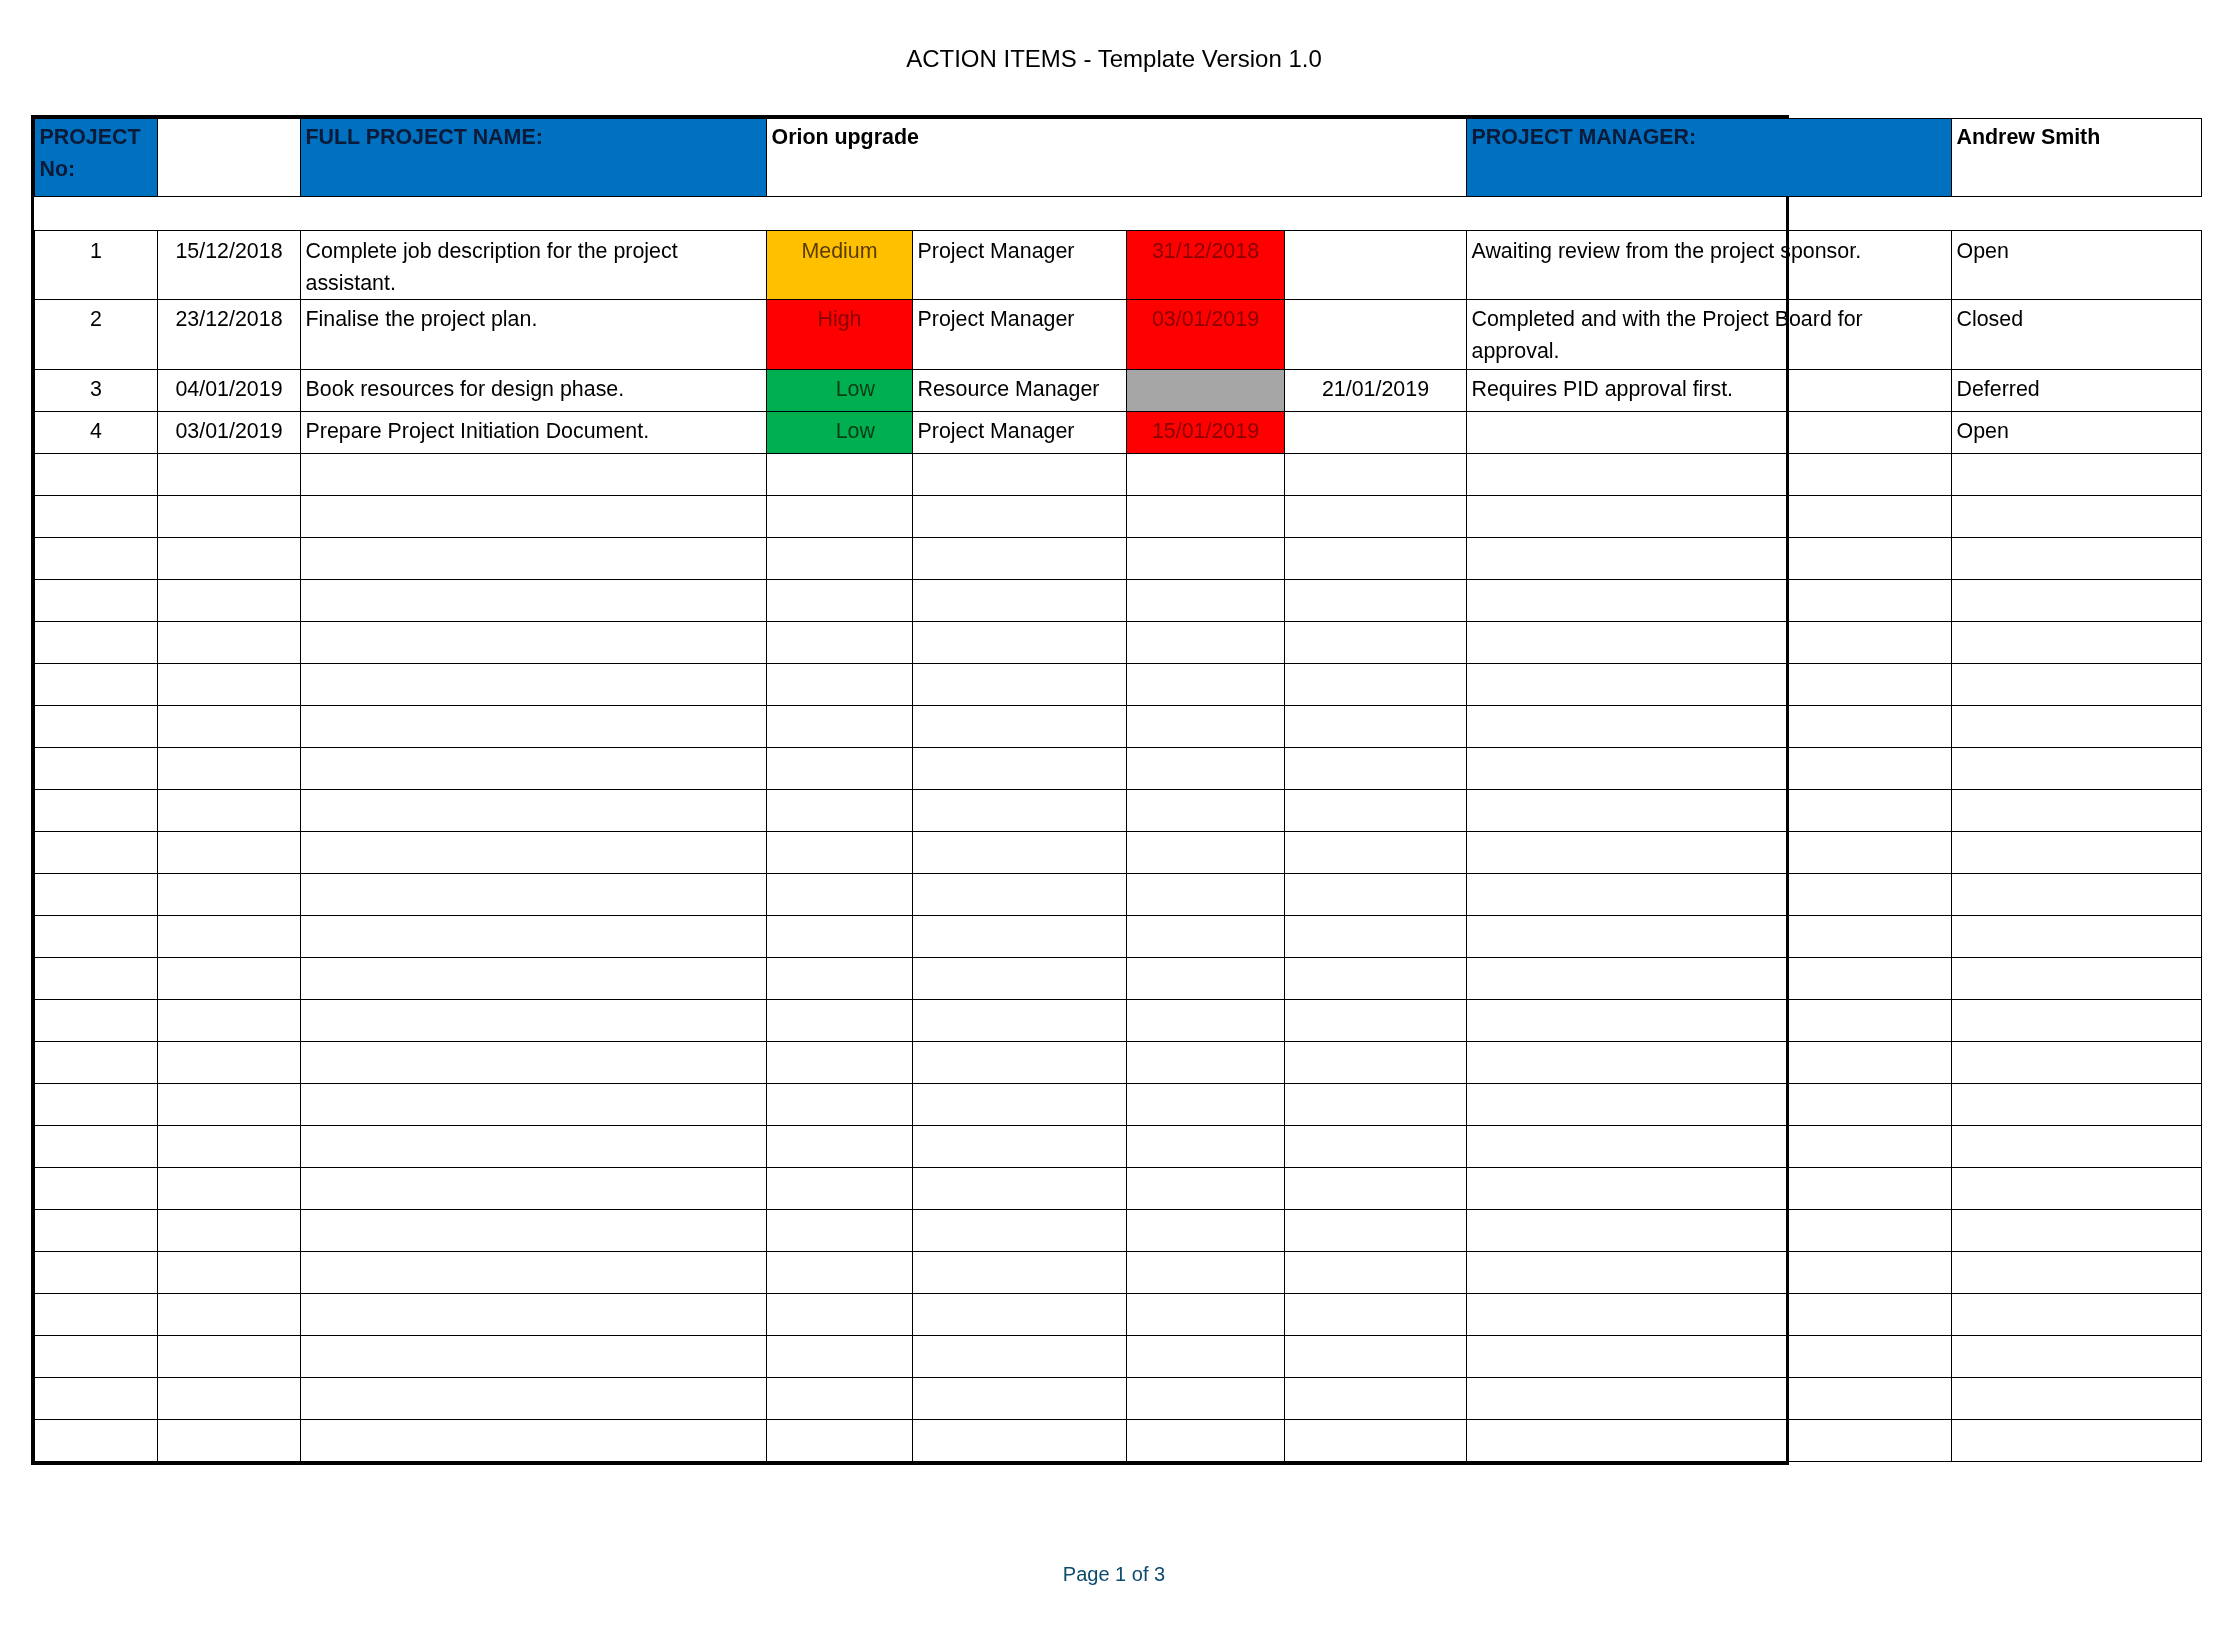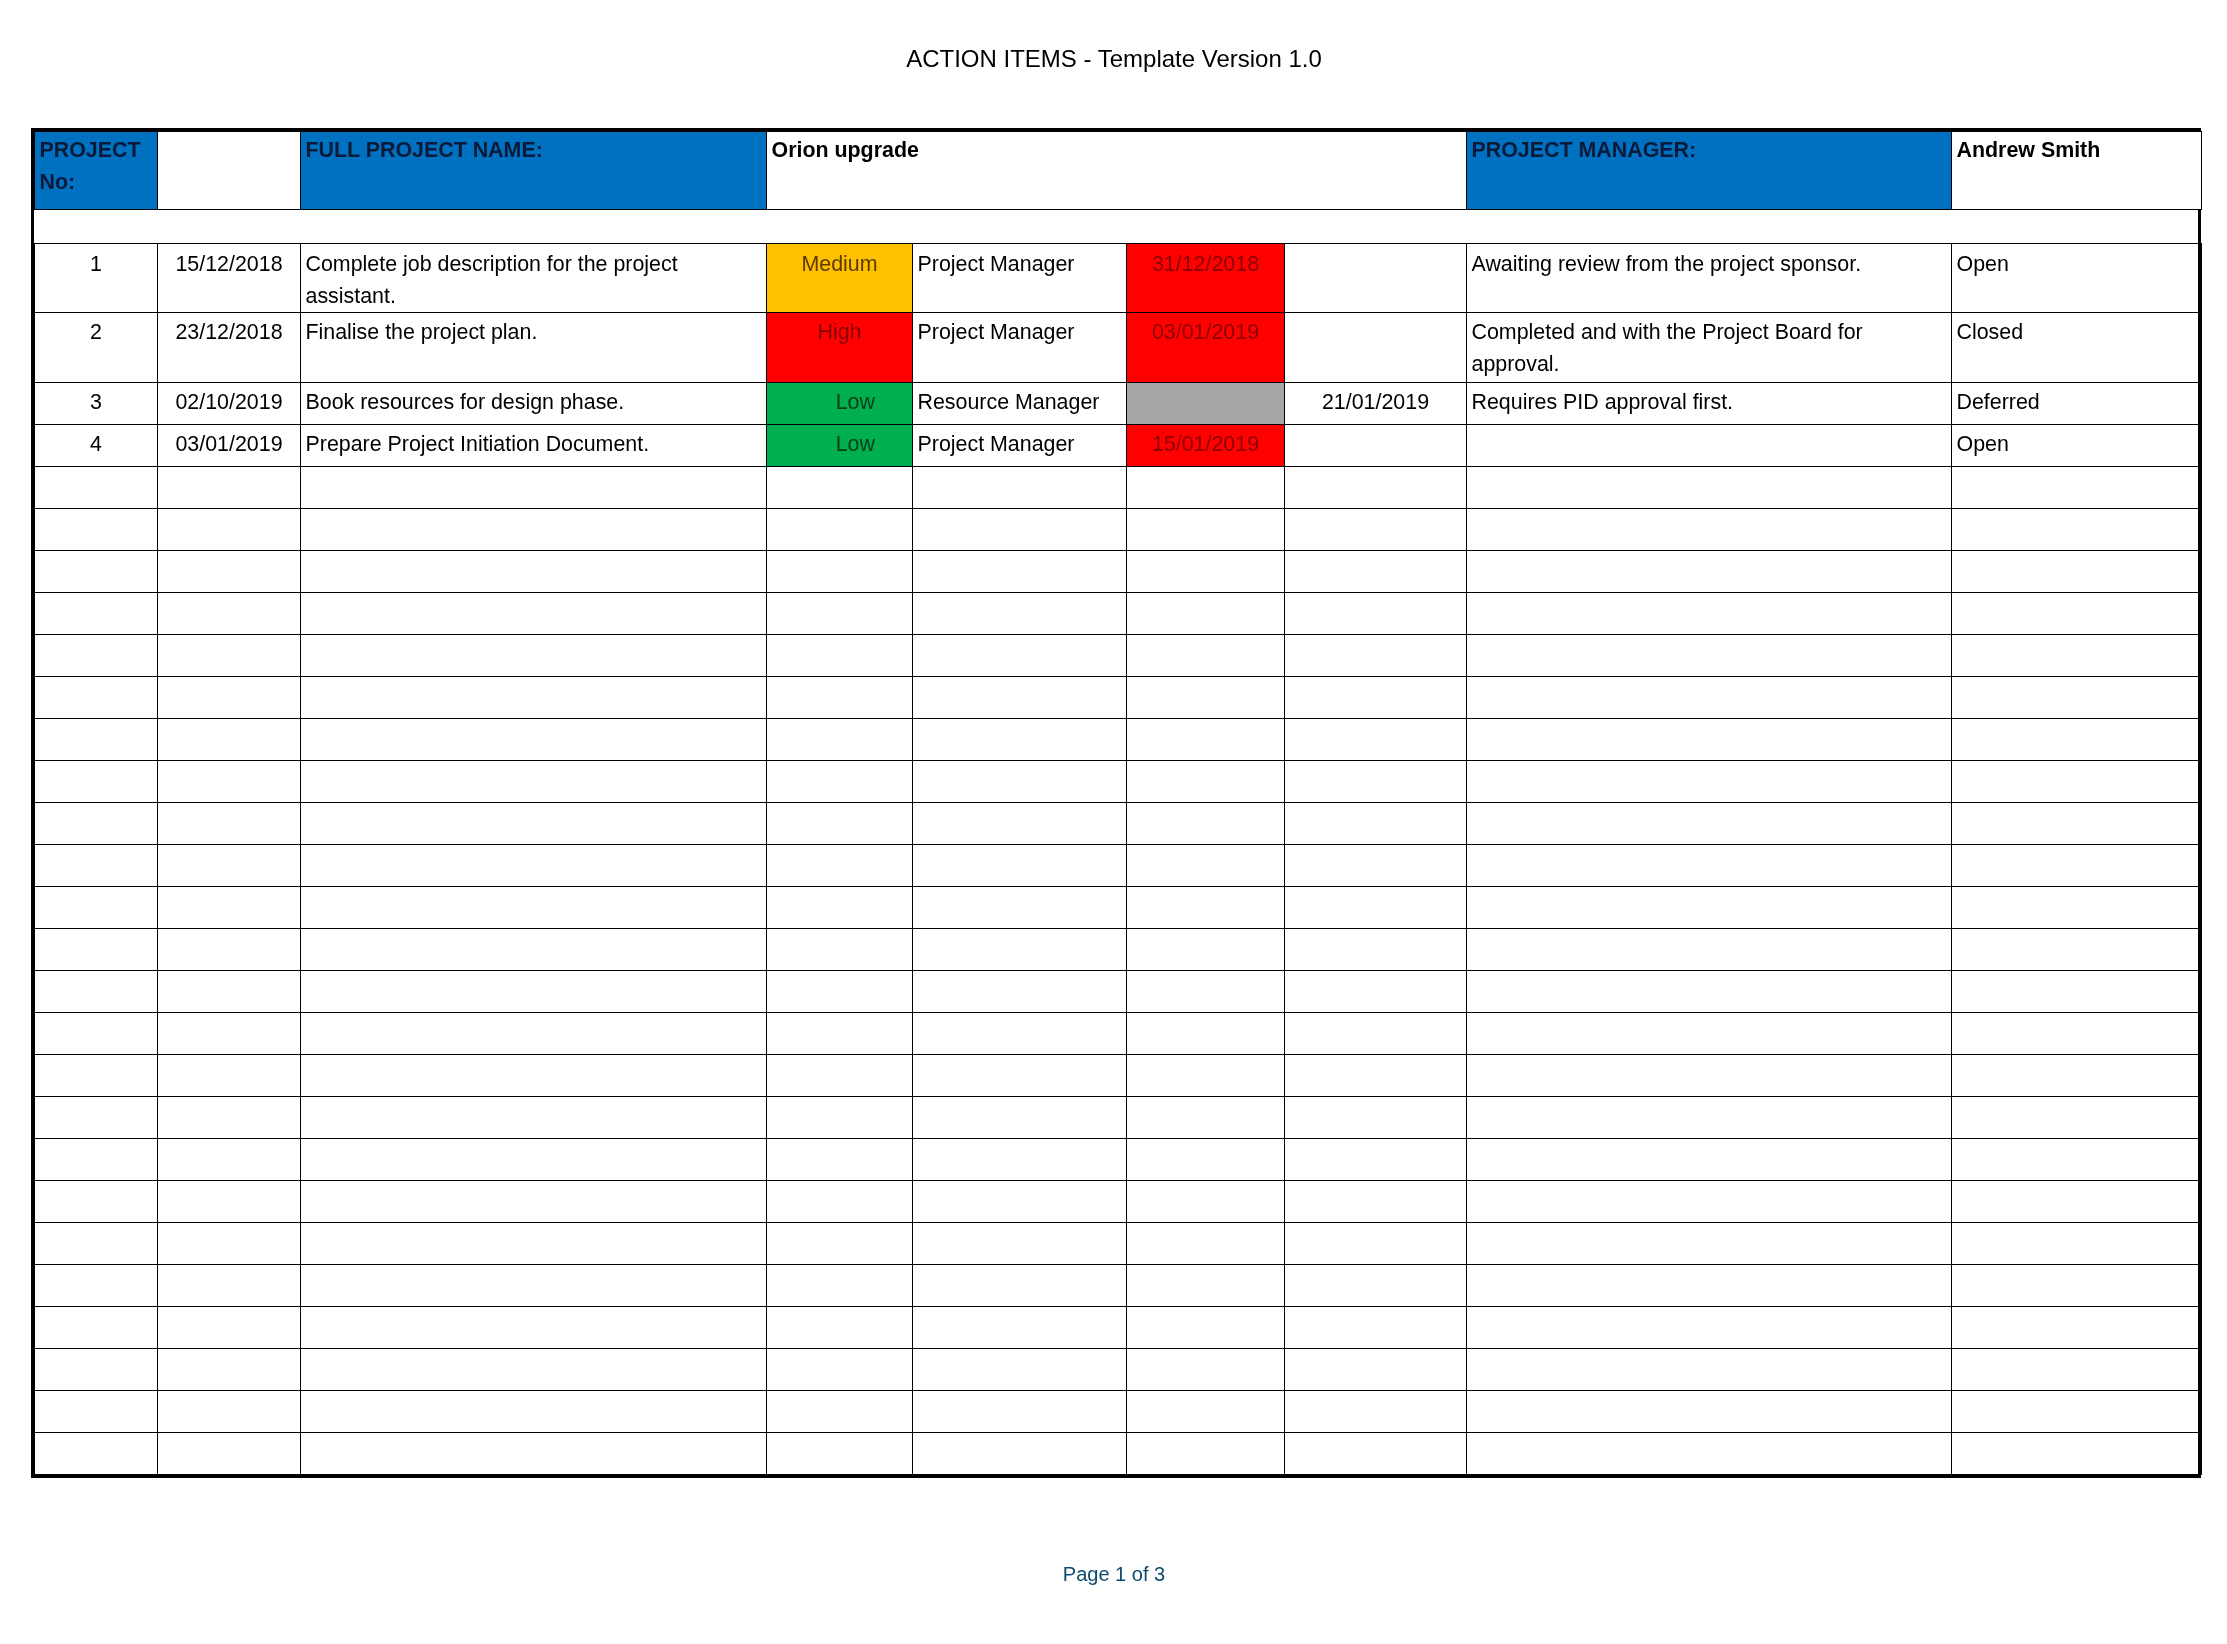--- a/index.html
+++ b/index.html
@@ -9,21 +9,21 @@
   }
   .doc-title {
     position: absolute; left: 0; width: 2228px; top: 45px; text-align: center;
     font-size: 24px; color: #000;
   }
   .page-footer {
     position: absolute; left: 0; width: 2228px; top: 1563px; text-align: center;
     font-size: 20px; color: #0c4a6e;
   }
   .sheet {
-    position: absolute; left: 31px; top: 128px; width: 2170px;
+    position: absolute; left: 31px; top: 115px; width: 1758px;
     border: 3.6px solid #000; box-sizing: border-box;
   }
   table { border-collapse: collapse; table-layout: fixed; width: 100%; }
   td, th {
     border: 1.8px solid #000; padding: 0 4.5px; box-sizing: border-box;
     font-size: 21.4px; line-height: 32px; vertical-align: top; overflow: hidden;
   }
   .blue { background: #0070C0; color: #0b1a38; font-weight: bold; }
   .meta-row td { height: 78px; padding-top: 1.8px; }
   .meta-value { font-weight: bold; color: #000; background: #fff; }
@@ -92,21 +92,21 @@
         <td>Finalise the project plan.</td>
         <td class="pri-high">High</td>
         <td>Project Manager</td>
         <td class="due-red">03/01/2019</td>
         <td class="center"></td>
         <td>Completed and with the Project Board for approval.</td>
         <td class="dashed-left">Closed</td>
       </tr>
       <tr class="data-row">
         <td class="center h-short">3</td>
-        <td class="center dashed-left">02/10/2019</td>
+        <td class="center dashed-left">04/01/2019</td>
         <td>Book resources for design phase.</td>
         <td class="pri-low">Low</td>
         <td>Resource Manager</td>
         <td class="due-gray"></td>
         <td class="center">21/01/2019</td>
         <td>Requires PID approval first.</td>
         <td class="dashed-left">Deferred</td>
       </tr>
       <tr class="data-row">
         <td class="center h-short">4</td>

